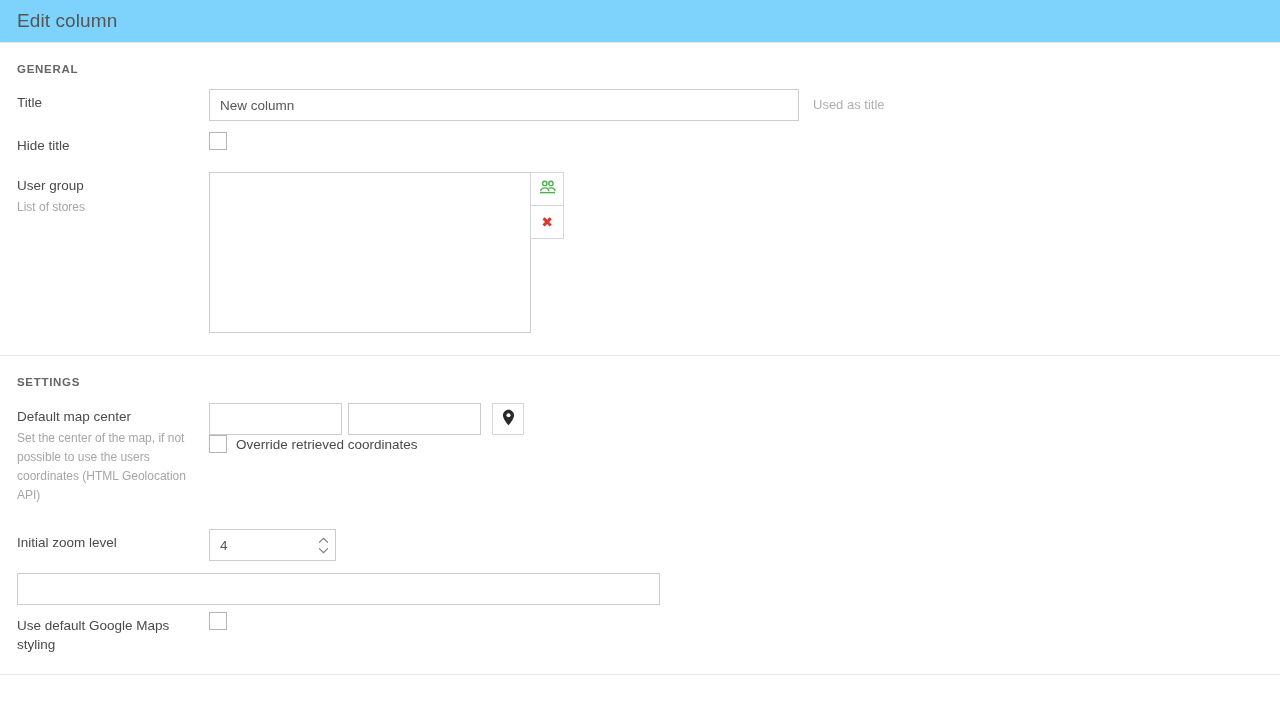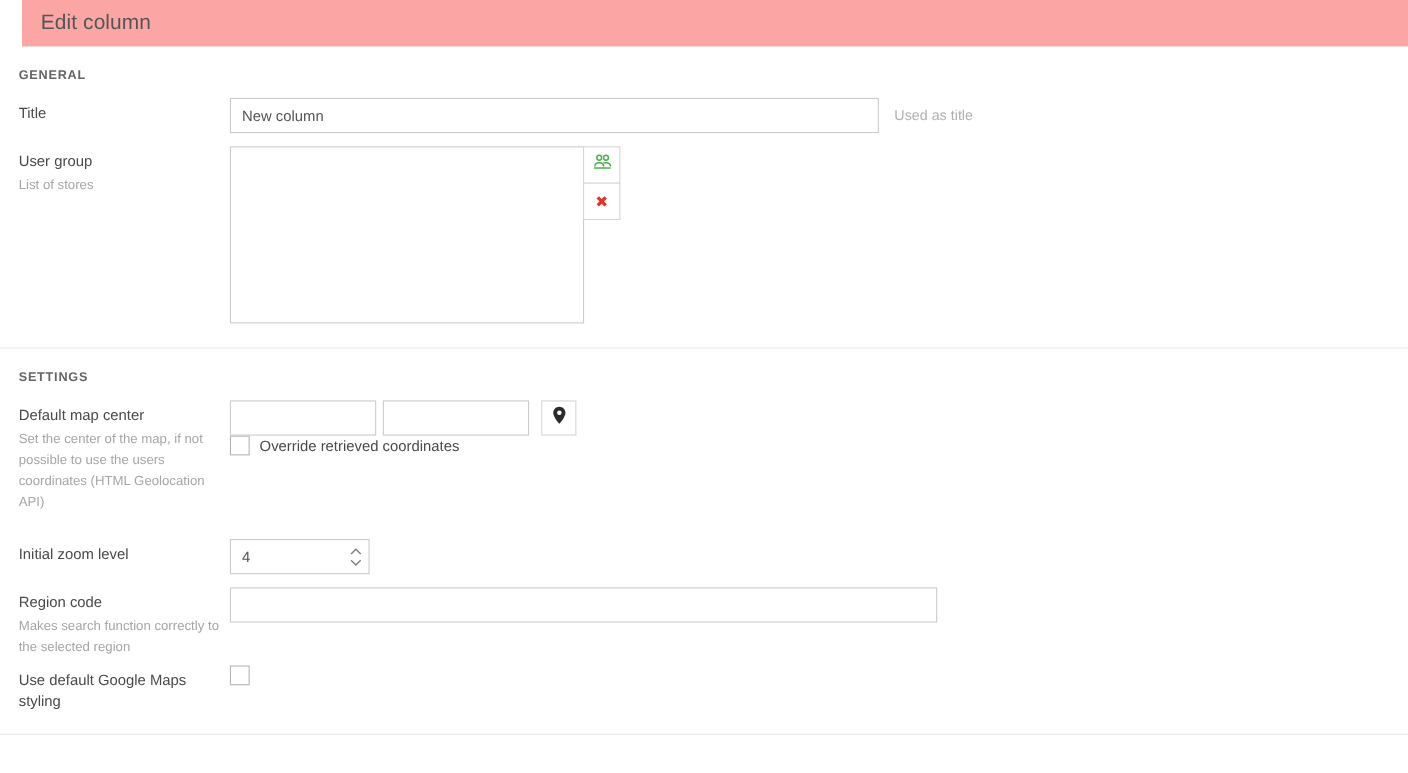--- a/index.html
+++ b/index.html
@@ -14,22 +14,21 @@
     overflow: hidden;
   }
 
   
   .page-header {
     height: 43px;
     border-bottom: 1px solid #e8e8e8;
     display: flex;
     align-items: center;
     padding: 0 0 0 17px;
-    background: #fca5a5;
-    margin-left: 20px;
+    background: #7dd3fc;
   }
   .page-header h1 {
     margin: 0;
     font-size: 19px;
     font-weight: 400;
     color: #555;
     letter-spacing: 0.1px;
   }
 
   
@@ -207,20 +206,28 @@
   <div class="row" style="margin-top:4px;">
     <div class="label-col">
       <div class="field-label">Title</div>
     </div>
     <div class="control-col">
       <input class="text-input title-input" type="text" value="New column" style="">
       <span class="used-as-title">Used as title</span>
     </div>
   </div>
 
+  <div class="row" style="margin-top:11px;">
+    <div class="label-col">
+      <div class="field-label">Hide title</div>
+    </div>
+    <div class="control-col">
+      <span class="checkbox"></span>
+    </div>
+  </div>
 
   <div class="row" style="margin-top:12px; padding-bottom:22px;">
     <div class="label-col">
       <div class="field-label">User group</div>
       <div class="field-desc">List of stores</div>
     </div>
     <div class="control-col">
       <div class="usergroup-wrap">
         <div class="usergroup-box"></div>
         <div class="usergroup-btns">
@@ -287,24 +294,20 @@
           </svg>
           <svg class="chev" viewBox="0 0 12 8">
             <path d="M1 1.5L6 6.5L11 1.5" fill="none" stroke="#7d7d7d" stroke-width="1.4"></path>
           </svg>
         </span>
       </div>
     </div>
   </div>
 
   <div class="row" style="margin-top:12px;">
-    <div class="label-col">
-      <div class="field-label">Region code</div>
-      <div class="field-desc">Makes search function correctly to the selected region</div>
-    </div>
     <div class="control-col">
       <input class="text-input region-input" type="text" value="" style="">
     </div>
   </div>
 
   <div class="row" style="margin-top:7px; padding-bottom:20px;">
     <div class="label-col">
       <div class="field-label">Use default Google Maps styling</div>
     </div>
     <div class="control-col">

